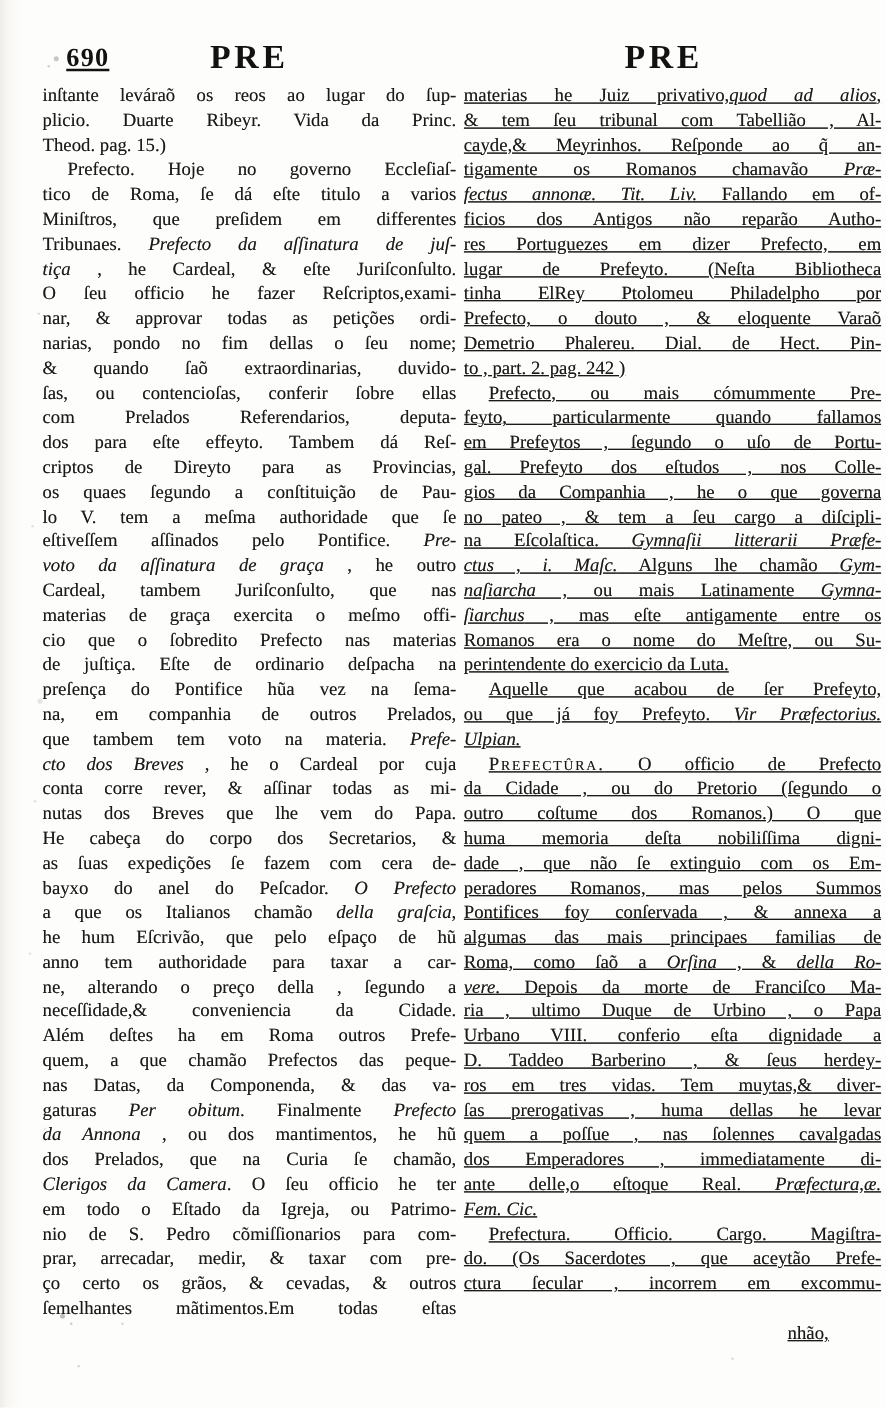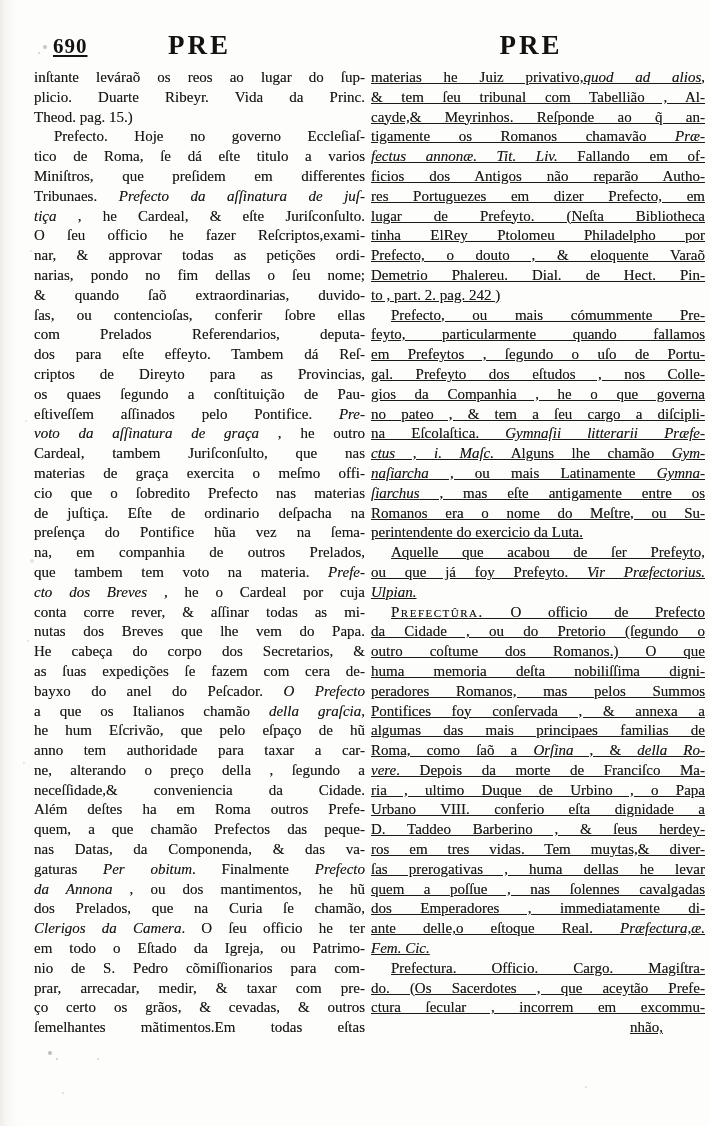--- a/index.html
+++ b/index.html
@@ -58,21 +58,21 @@
     line-height: 19.8px;
     height: 19.8px;
     text-align: justify;
     text-align-last: justify;
     overflow: hidden;
     white-space: normal;
     text-shadow: 0 0 0.5px rgba(28,26,24,0.55);
   }
   .line.end { text-align-last: left; }
   .line.indent { text-indent: 20px; }
-  .line.right-align { text-align: center; text-align-last: right; padding-right: 42px; }
+  .line.right-align { text-align: center; text-align-last: right; padding-right: 42px; margin-top: 20px; }
   .line i { font-style: italic; }
   .line .sc { font-variant: small-caps; letter-spacing: 1.5px; }
 </style>
 </head>
 <body>
 
 <div class="page">
   <div class="speckles"></div>
 
   <div class="header">
@@ -93,20 +93,21 @@
         <div class="line"><i>tiça</i> , he Cardeal, &amp; eſte Juriſconſulto.</div>
         <div class="line">O ſeu officio he fazer Reſcriptos,exami-</div>
         <div class="line">nar, &amp; approvar todas as petições ordi-</div>
         <div class="line">narias, pondo no fim dellas o ſeu nome;</div>
         <div class="line">&amp; quando ſaõ extraordinarias, duvido-</div>
         <div class="line">ſas, ou contencioſas, conferir ſobre ellas</div>
         <div class="line">com Prelados Referendarios, deputa-</div>
         <div class="line">dos para eſte effeyto. Tambem dá Reſ-</div>
         <div class="line">criptos de Direyto para as Provincias,</div>
         <div class="line">os quaes ſegundo a conſtituição de Pau-</div>
+        <div class="line">lo V. tem a meſma authoridade que ſe</div>
         <div class="line">eſtiveſſem aſſinados pelo Pontifice. <i>Pre-</i></div>
         <div class="line"><i>voto da aſſinatura de graça</i> , he outro</div>
         <div class="line">Cardeal, tambem Juriſconſulto, que nas</div>
         <div class="line">materias de graça exercita o meſmo offi-</div>
         <div class="line">cio que o ſobredito Prefecto nas materias</div>
         <div class="line">de juſtiça. Eſte de ordinario deſpacha na</div>
         <div class="line">preſença do Pontifice hũa vez na ſema-</div>
         <div class="line">na, em companhia de outros Prelados,</div>
         <div class="line">que tambem tem voto na materia. <i>Prefe-</i></div>
         <div class="line"><i>cto dos Breves</i> , he o Cardeal por cuja</div>
@@ -158,20 +159,21 @@
         <div class="line"><i>ſiarchus</i> , mas eſte antigamente entre os</div>
         <div class="line">Romanos era o nome do Meſtre, ou Su-</div>
         <div class="line end">perintendente do exercicio da Luta.</div>
         <div class="line indent">Aquelle que acabou de ſer Prefeyto,</div>
         <div class="line">ou que já foy Prefeyto. <i>Vir Præfectorius.</i></div>
         <div class="line end"><i>Ulpian.</i></div>
         <div class="line indent"><span class="sc">Prefectûra.</span> O officio de Prefecto</div>
         <div class="line">da Cidade , ou do Pretorio (ſegundo o</div>
         <div class="line">outro coſtume dos Romanos.) O que</div>
         <div class="line">huma memoria deſta nobiliſſima digni-</div>
+        <div class="line">dade , que não ſe extinguio com os Em-</div>
         <div class="line">peradores Romanos, mas pelos Summos</div>
         <div class="line">Pontifices foy conſervada , &amp; annexa a</div>
         <div class="line">algumas das mais principaes familias de</div>
         <div class="line">Roma, como ſaõ a <i>Orſina</i> , &amp; <i>della Ro-</i></div>
         <div class="line"><i>vere</i>. Depois da morte de Franciſco Ma-</div>
         <div class="line">ria , ultimo Duque de Urbino , o Papa</div>
         <div class="line">Urbano VIII. conferio eſta dignidade a</div>
         <div class="line">D. Taddeo Barberino , &amp; ſeus herdey-</div>
         <div class="line">ros em tres vidas. Tem muytas,&amp; diver-</div>
         <div class="line">ſas prerogativas , huma dellas he levar</div>

